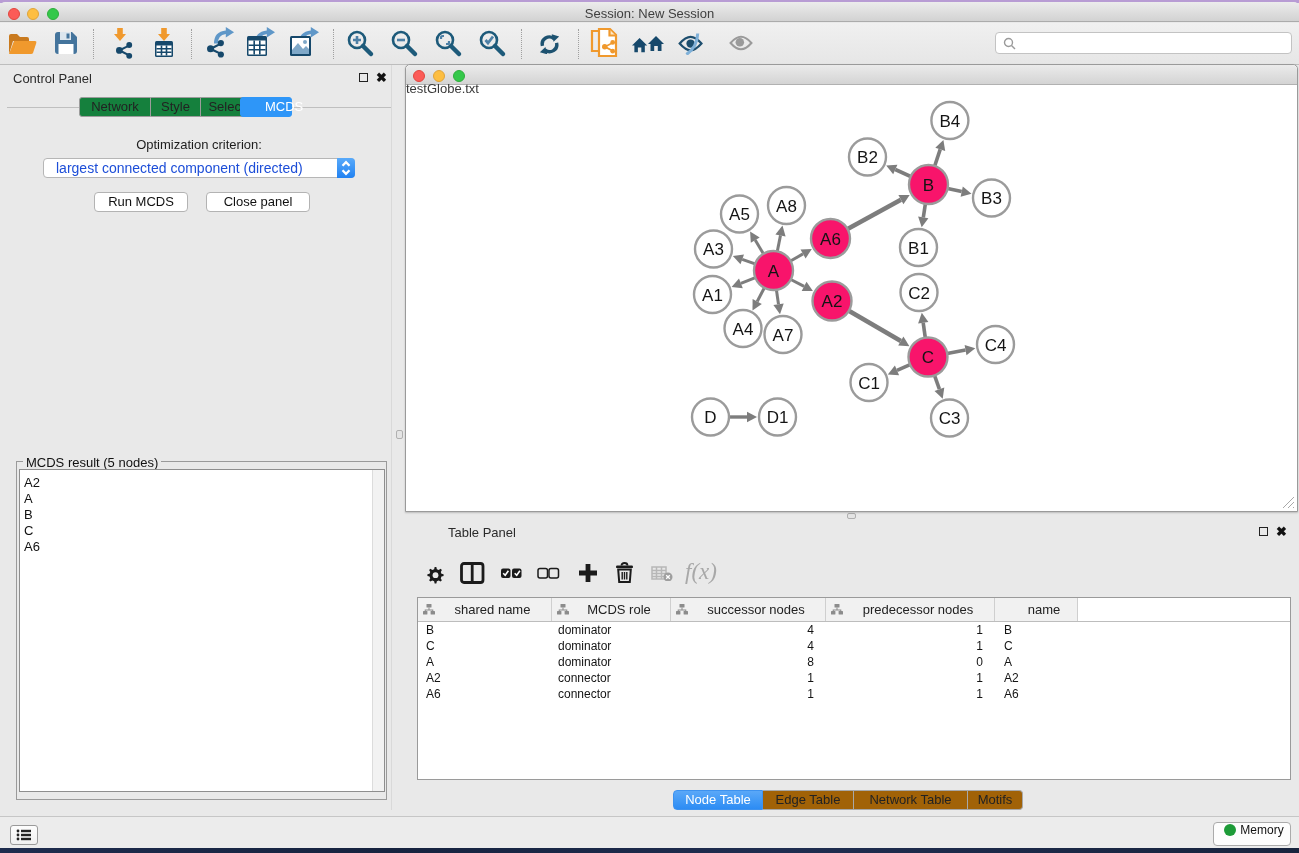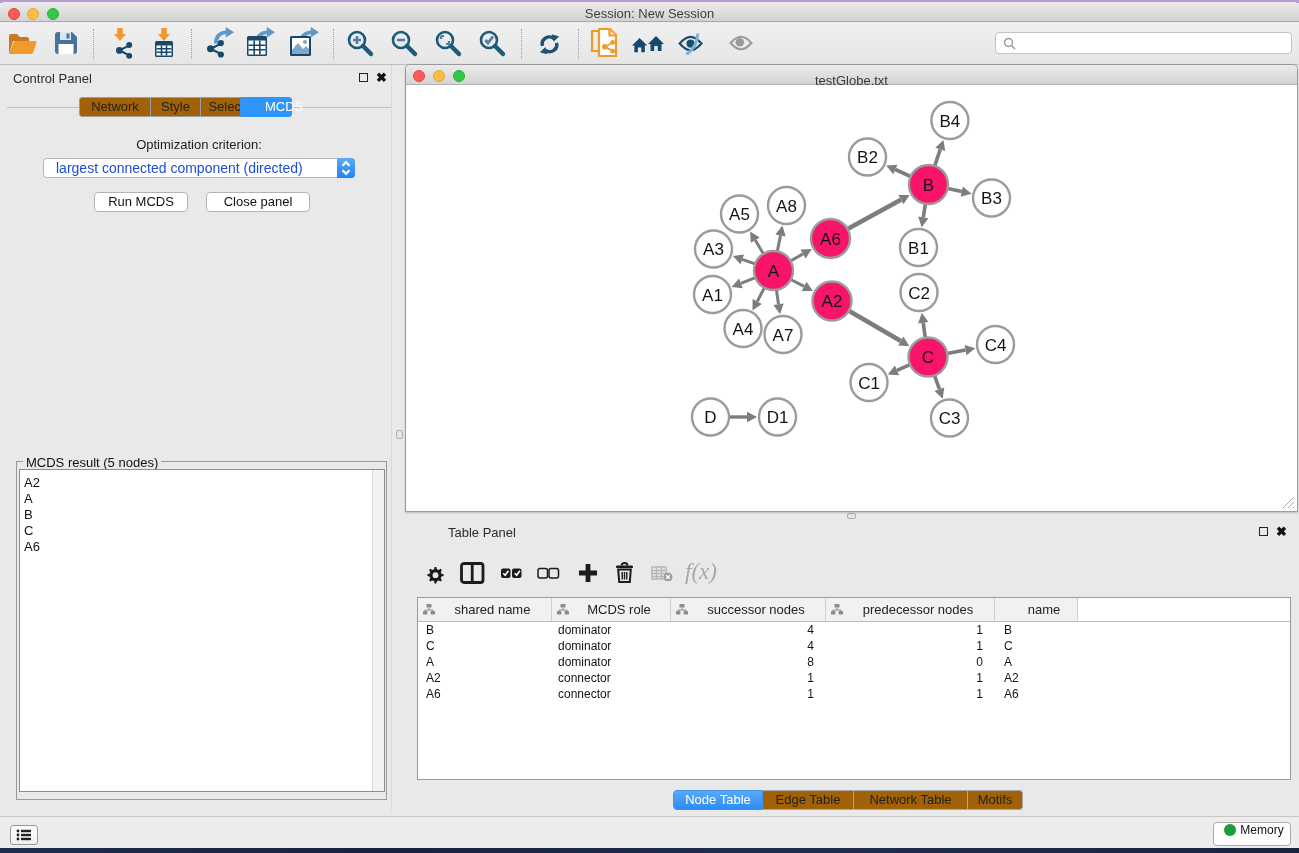--- a/index.html
+++ b/index.html
@@ -15,21 +15,21 @@
 #title-text { left:0; top:6px; width:1299px; text-align:center; font-size:13px; color:#404040; }
 #toolbar { left:0; top:23px; width:1299px; height:42px;
   background:linear-gradient(#f0f0f0,#e6e6e6); border-bottom:1px solid #bdbdbd; }
 .tsep { position:absolute; top:6px; height:30px; width:0; border-left:1px dotted #9f9f9f; }
 #search { left:995px; top:32px; width:297px; height:22px; background:#fff;
   border:1px solid #c3c3c3; border-radius:4px; }
 
 #cp-title { left:13px; top:71px; font-size:13px; color:#2b2b2b; }
 .float-box { position:absolute; width:9px; height:9px; border:1.5px solid #222; }
 .close-x { position:absolute; font-size:13px; font-weight:bold; color:#111; line-height:11px; }
-.tab { position:absolute; top:97px; height:20px; background:#a16207; border:1px solid #9c9c9c;
+.tab { position:absolute; top:97px; height:20px; background:#15803d; border:1px solid #9c9c9c;
   font-size:13px; color:#222; text-align:center; line-height:18px; }
 #tabline { left:7px; top:107px; width:384px; height:0; border-top:1px solid #bfbfbf; }
 #tab-mcds { background:#2e96f8; color:#fff; border-color:#2e96f8; border-radius:3px; }
 #opt-label { left:0; top:137px; width:398px; text-align:center; font-size:13px; color:#1d1d1d; }
 #dropdown { left:43px; top:158px; width:312px; height:20px; background:#fff;
   border:1px solid #b6b6b6; border-radius:4px; }
 #dropdown span { position:absolute; left:12px; top:1px; font-size:14px; color:#1d4ed8; }
 #dd-btn { position:absolute; right:-1px; top:-1px; width:18px; height:20px;
   background:linear-gradient(#59aafa,#2182f2); border-radius:0 4px 4px 0; }
 .btn { position:absolute; top:192px; height:20px; background:#fff; border:1px solid #b3b3b3;
@@ -40,21 +40,21 @@
   font-size:13px; color:#111; line-height:16px; padding:5px 0 0 4px; }
 #cpscroll { left:372px; top:470px; width:12px; height:321px; background:#f2f2f2; border-left:1px solid #dcdcdc; }
 
 .handle { position:absolute; background:#e4e4e4; border:1px solid #b0b0b0; border-radius:2px; }
 
 #netwin { left:405px; top:64px; width:893px; height:448px; background:#fff;
   border:1px solid #9a9a9a; border-radius:5px 5px 0 0; box-shadow:0 1px 2px rgba(0,0,0,0.2); }
 #net-titlebar { position:absolute; left:0; top:0; width:891px; height:20px;
   background:linear-gradient(#ebebeb,#d4d4d4); border-bottom:1px solid #b1b1b1; border-radius:5px 5px 0 0; }
 #net-titlebar .tl { position:absolute; top:5px; width:12px; height:12px; border-radius:50%; }
-#net-title-text { position:absolute; left:0; top:8px; width:891px; text-align:center; font-size:13px; color:#3a3a3a; }
+#net-title-text { position:absolute; left:0; top:16px; width:891px; font-size:13px; color:#3a3a3a; }
 #graph { position:absolute; left:0; top:21px; }
 
 #tp-title { left:420px; top:525px; font-size:13px; color:#2b2b2b;margin-left:28px; }
 #tp-toolbar { left:417px; top:556px; width:874px; height:34px; }
 #datatable { left:417px; top:597px; width:874px; height:183px; background:#fff; border:1px solid #9a9a9a; }
 .th { position:absolute; top:0; height:23px; background:#f1f1f1; border-right:1px solid #cfcfcf;
   font-size:13px; color:#222; }
 .th .lbl { position:absolute; top:4px; left:16px; right:0; text-align:center; }
 .cell { position:absolute; font-size:12px; color:#141414; height:16px; line-height:16px; }
 

